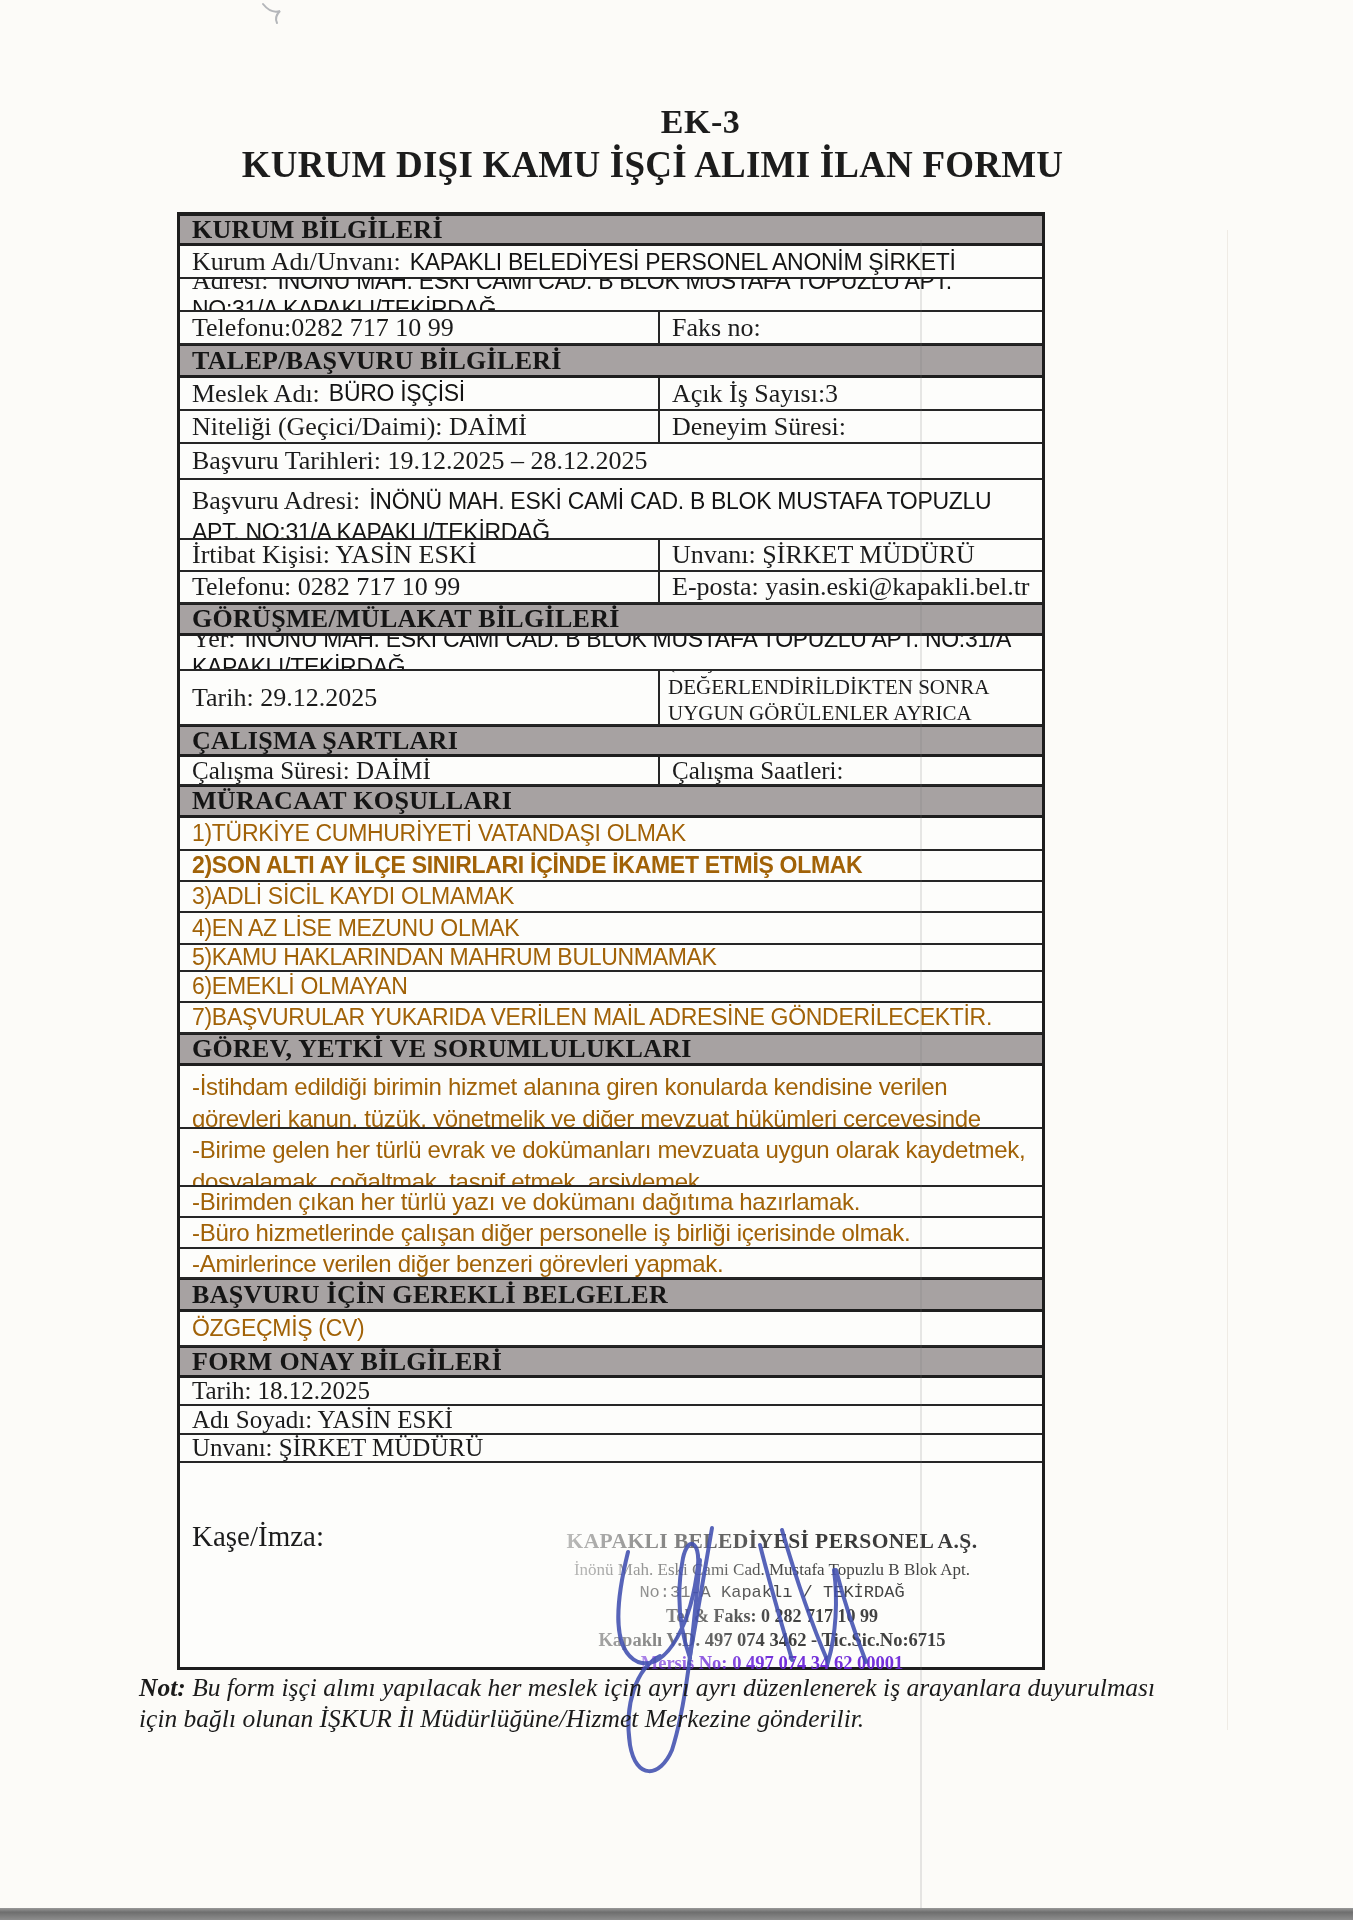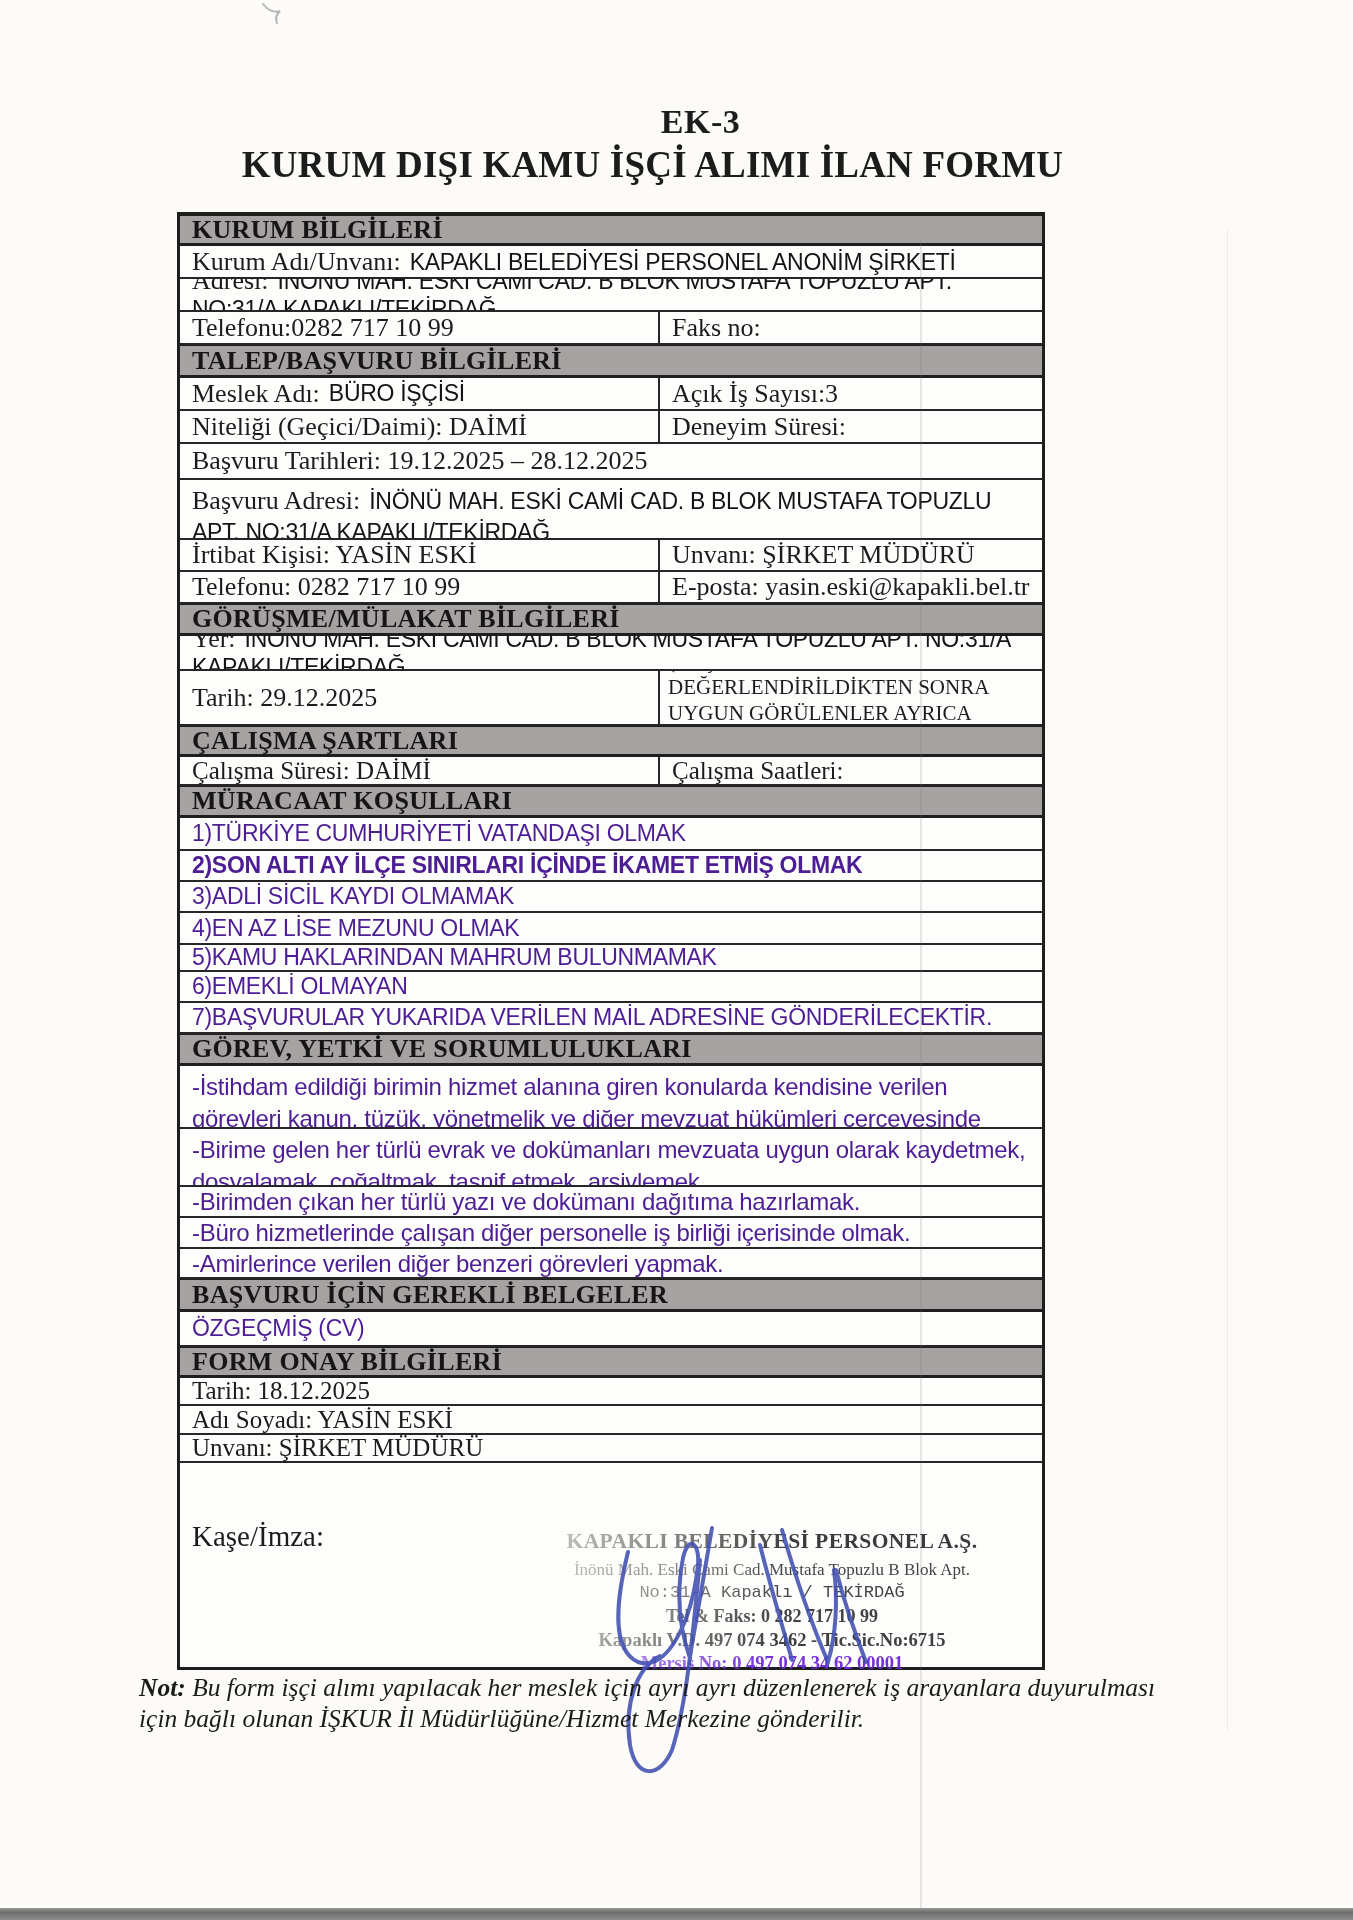--- a/index.html
+++ b/index.html
@@ -24,21 +24,21 @@
   .c1{width:480px;height:100%;display:flex;align-items:center;border-right:2px solid #262626;box-sizing:border-box;padding-left:12px;}
   .c2{flex:1;height:100%;display:flex;align-items:center;box-sizing:border-box;padding-left:12px;}
   .bar{
     background:#a7a2a2;border-top:1px solid #1e1e1e;border-bottom:3px solid #1e1e1e;
     display:flex;align-items:center;padding-left:12px;box-sizing:border-box;
   }
   .bar span{font-size:26px;font-weight:bold;letter-spacing:.3px;color:#151515;}
   .lbl{font-size:26px;white-space:nowrap;}
   .lbl.sp{margin-right:9px;}
   .val{font-family:"Liberation Sans","DejaVu Sans",sans-serif;font-size:23px;letter-spacing:-.3px;color:#141414;}
-  .sans{font-family:"Liberation Sans","DejaVu Sans",sans-serif;font-size:23px;letter-spacing:-.3px;color:#4c1d95;}
+  .sans{font-family:"Liberation Sans","DejaVu Sans",sans-serif;font-size:23px;letter-spacing:-.3px;color:#a16207;}
   .wrap2{white-space:normal;line-height:29px;align-self:flex-start;padding-top:3px;}
   .rowtall{align-items:flex-start;}
   .rowtall .cell{padding-top:6px;}
   .bold{font-weight:bold;}
   .gorev-item{font-size:24px;line-height:29px;}
   .mulakat{font-size:21px;line-height:26px;white-space:normal;padding:4px 8px 0 8px;align-self:flex-start;}
   .kase-row{align-items:center;}
   .kase-lbl{font-size:29px;}
   
   .stamp{

